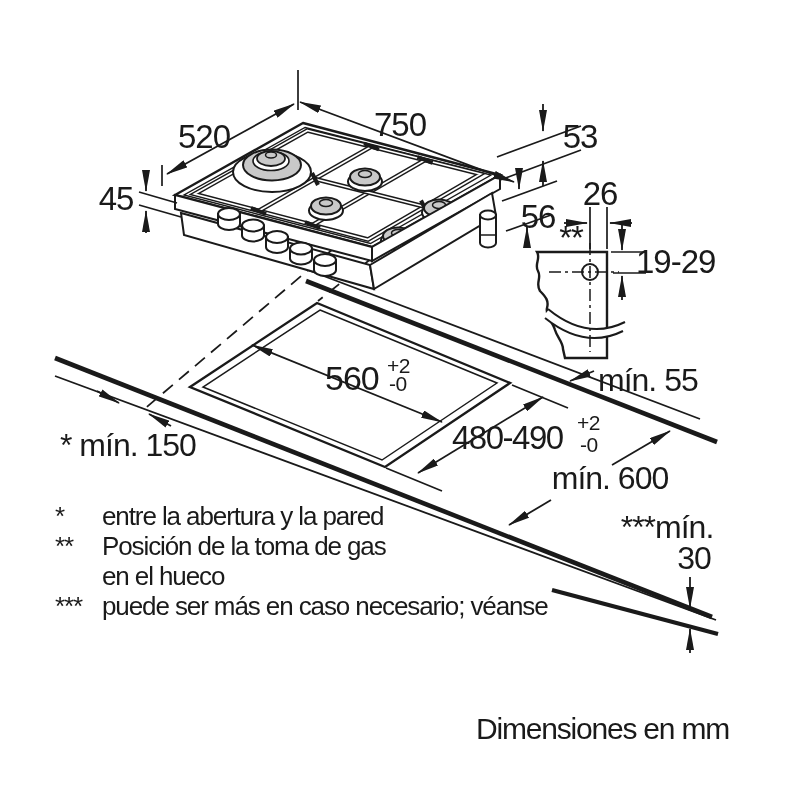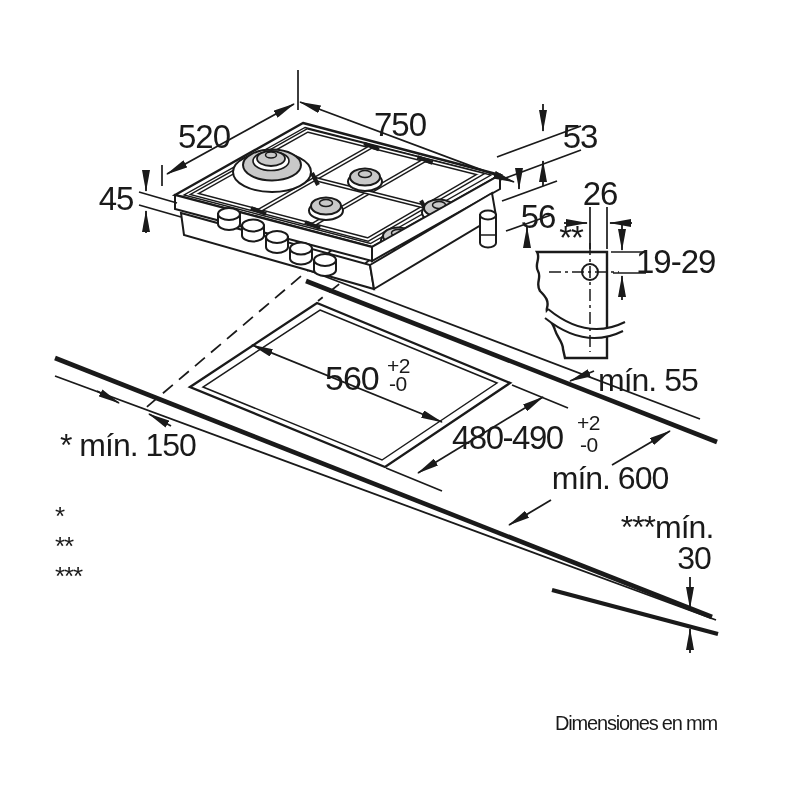--- a/index.html
+++ b/index.html
@@ -7,22 +7,22 @@
          font-family:"Liberation Sans", sans-serif;}
   #drawing{position:absolute;left:0;top:0;}
   svg text{fill:#1a1a1a;font-family:"Liberation Sans",sans-serif;letter-spacing:-1px;}
   .dimtxt{font-size:33px;}
   .toltxt{font-size:21px;letter-spacing:-0.5px;}
   .mintxt{font-size:32px;}
   .footnotes{position:absolute;left:55px;top:501px;width:560px;color:#1a1a1a;
              font-size:26px;line-height:30px;letter-spacing:-1.1px;}
   .fn-row{display:flex;align-items:flex-start;}
   .fn-marker{width:47px;flex:0 0 47px;}
-  .units{position:absolute;top:712px;left:0;width:717px;text-align:right;color:#1a1a1a;
-         font-size:20px;letter-spacing:-1.2px;}
+  .units{position:absolute;top:712px;left:12px;width:717px;text-align:right;color:#1a1a1a;
+         font-size:30px;letter-spacing:-1.2px;}
 </style>
 </head>
 <body>
 
 <div id="stage">
 
 <svg id="drawing" width="800" height="800" viewBox="0 0 800 800">
   <defs>
     <marker id="arr" viewBox="0 0 22 8" refX="21" refY="4" markerWidth="22" markerHeight="8" orient="auto-start-reverse" markerUnits="userSpaceOnUse">
       <path d="M0,0 L22,4 L0,8 Z" fill="#1a1a1a"></path>
@@ -220,26 +220,32 @@
   <text class="mintxt" x="60" y="456" text-anchor="start">* mín. 150</text>
   <text class="mintxt" x="610" y="489" text-anchor="middle">mín. 600</text>
   <text class="mintxt" x="667" y="538" text-anchor="middle">***mín.</text>
   <text class="mintxt" x="694" y="569" text-anchor="middle">30</text>
 </svg>
 
   <div class="footnotes">
     <div class="fn-row">
       <div class="fn-marker">*</div>
       <div>
+        <div>entre la abertura y la pared</div>
       </div>
     </div>
     <div class="fn-row">
       <div class="fn-marker">**</div>
+      <div>
+        <div>Posición de la toma de gas</div>
+        <div>en el hueco</div>
+      </div>
     </div>
     <div class="fn-row">
       <div class="fn-marker">***</div>
       <div>
+        <div>puede ser más en caso necesario; véanse</div>
       </div>
     </div>
   </div>
 
   <div class="units">Dimensiones en mm</div>
 </div>
 
 </body></html>

